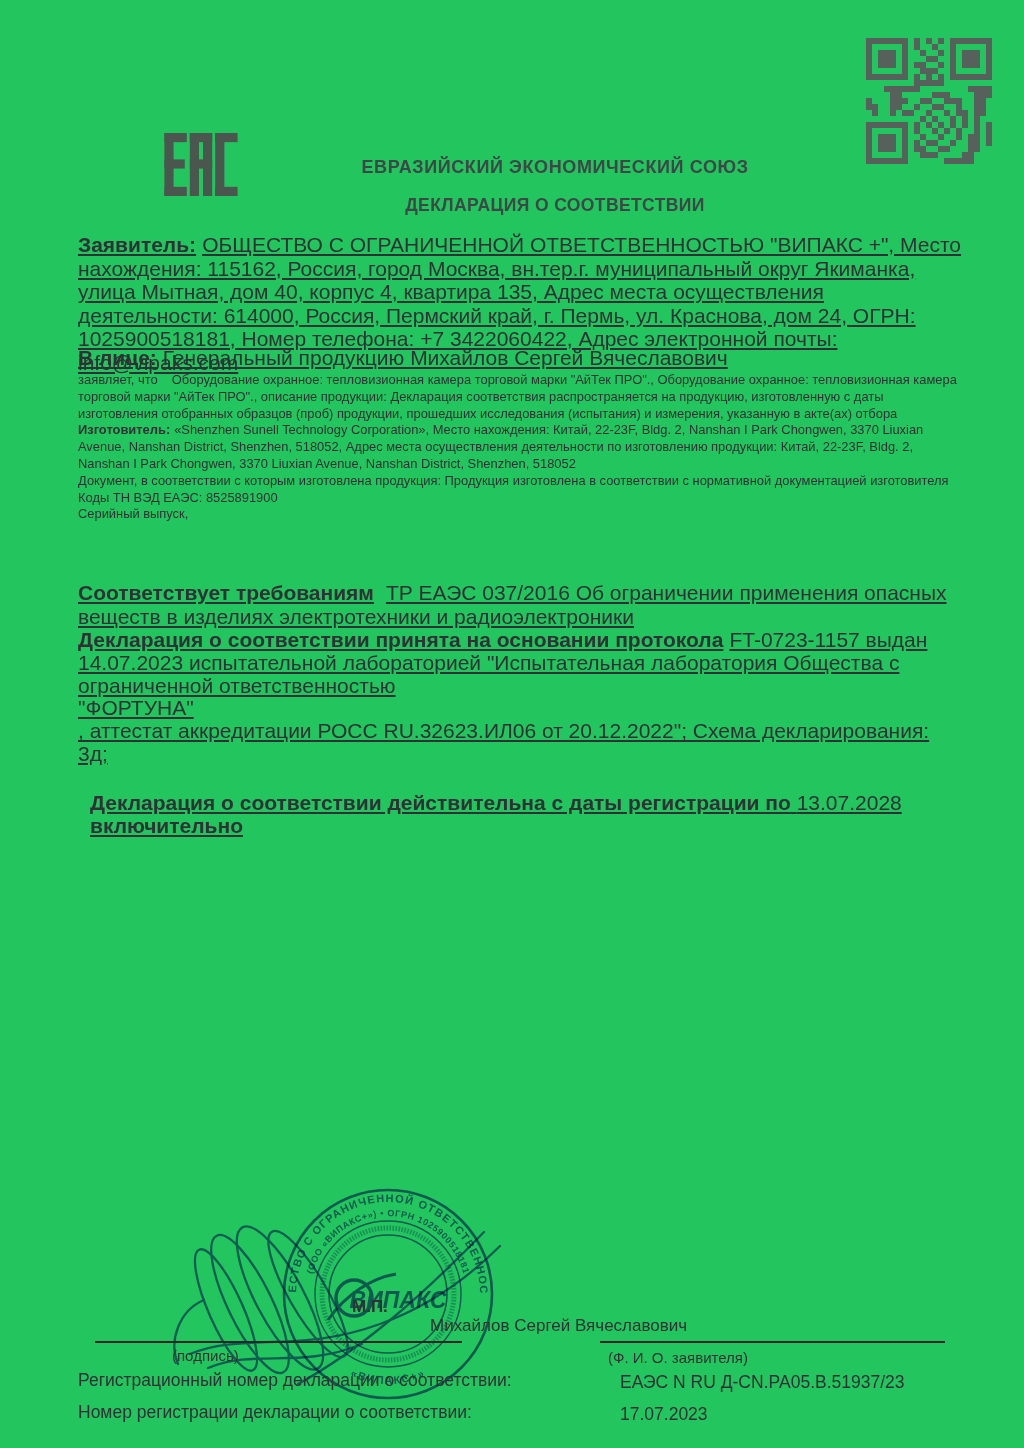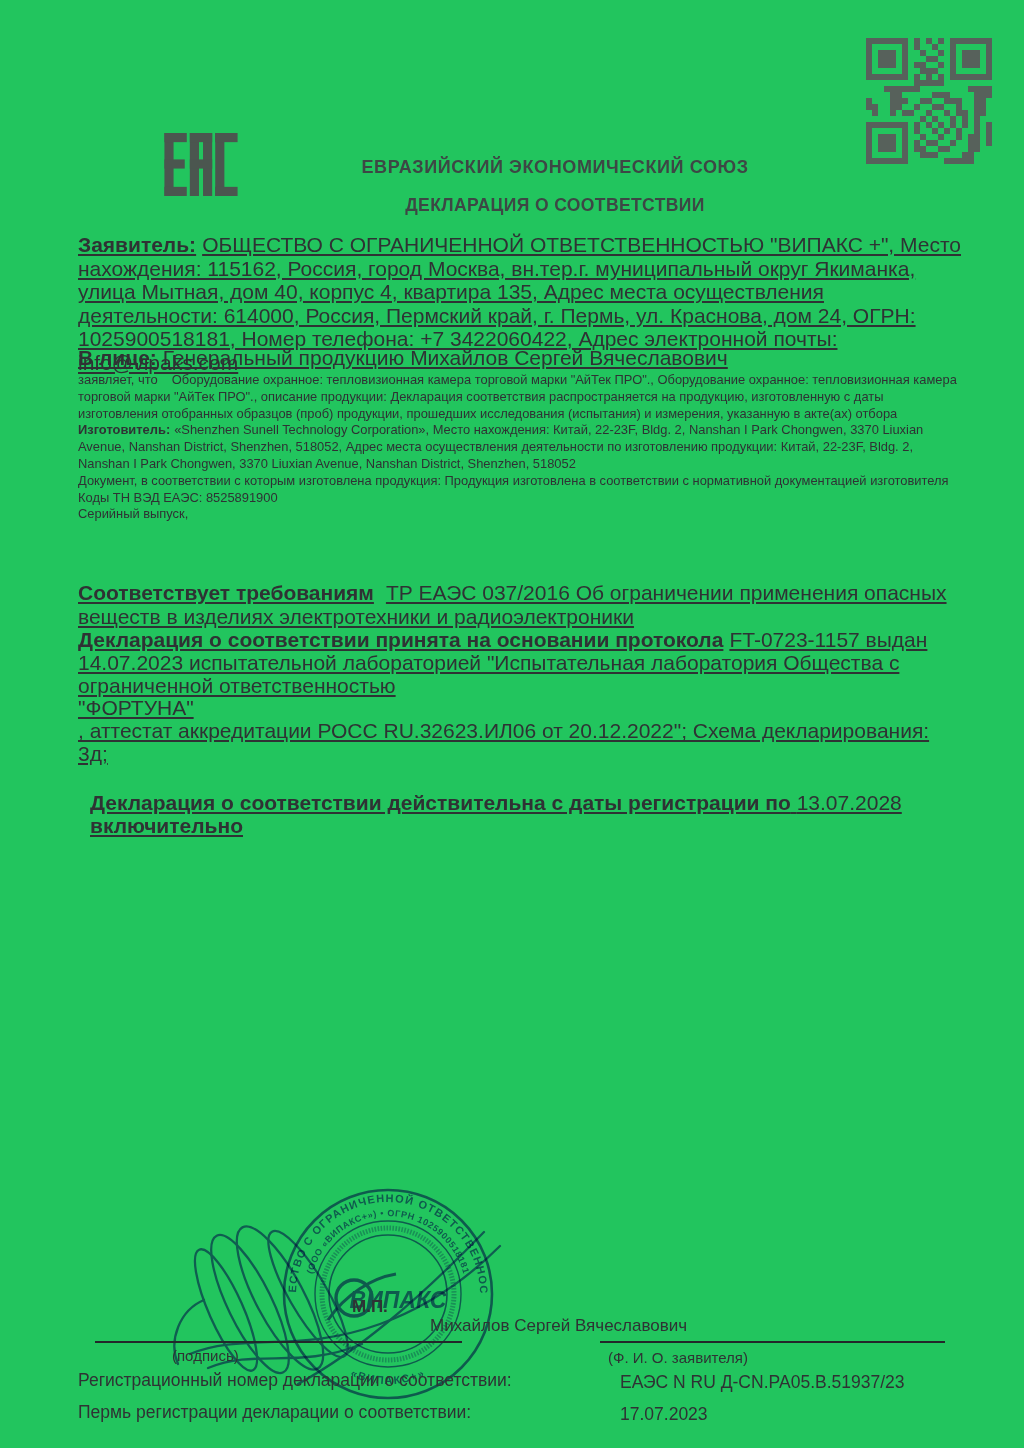--- a/index.html
+++ b/index.html
@@ -301,16 +301,16 @@
   <div class="abs fio">Михайлов Сергей Вячеславович</div>
 
   <div class="abs sig-line sig-line-left"></div>
   <div class="abs sig-line sig-line-right"></div>
 
   <div class="abs caption cap-sign">(подпись)</div>
   <div class="abs caption cap-fio">(Ф. И. О. заявителя)</div>
 
   <div class="abs reg-label row1l">Регистрационный номер декларации о соответствии:</div>
   <div class="abs reg-value row1v">ЕАЭС N RU Д-CN.РА05.В.51937/23</div>
-  <div class="abs reg-label row2l">Пермь регистрации декларации о соответствии:</div>
+  <div class="abs reg-label row2l">Номер регистрации декларации о соответствии:</div>
   <div class="abs reg-value row2v">17.07.2023</div>
 
 </div>
 
 </body></html>

